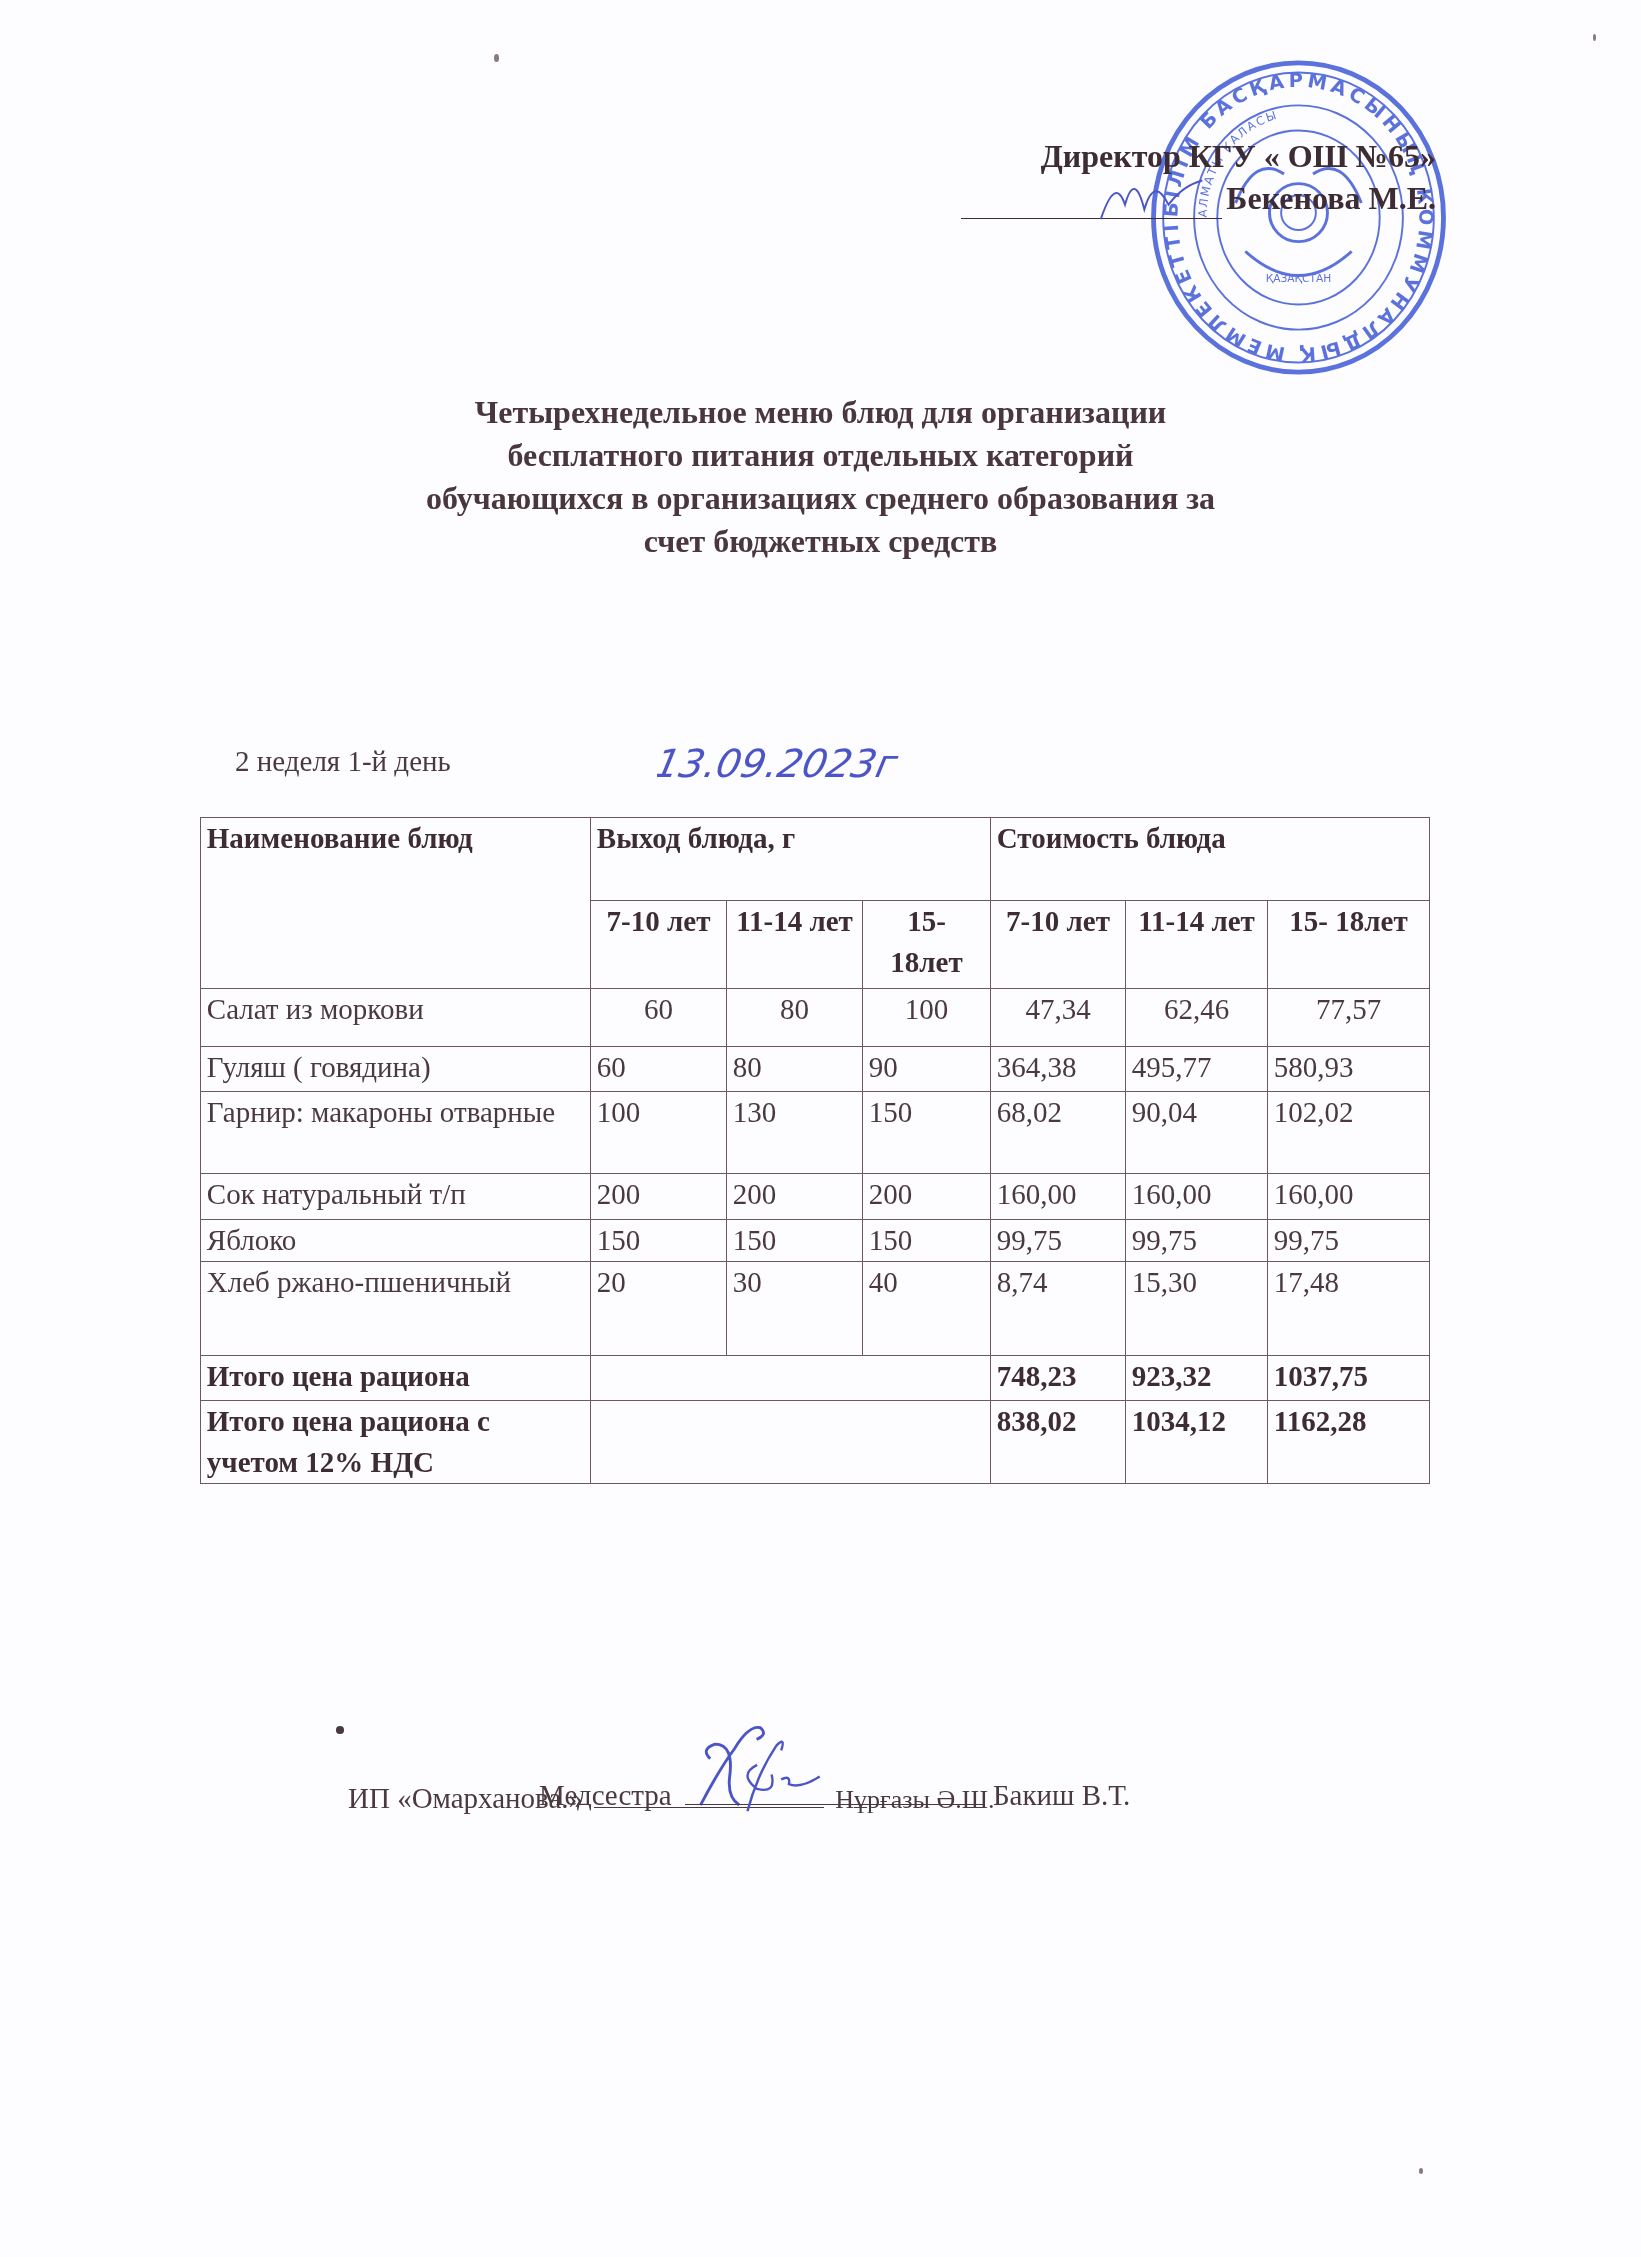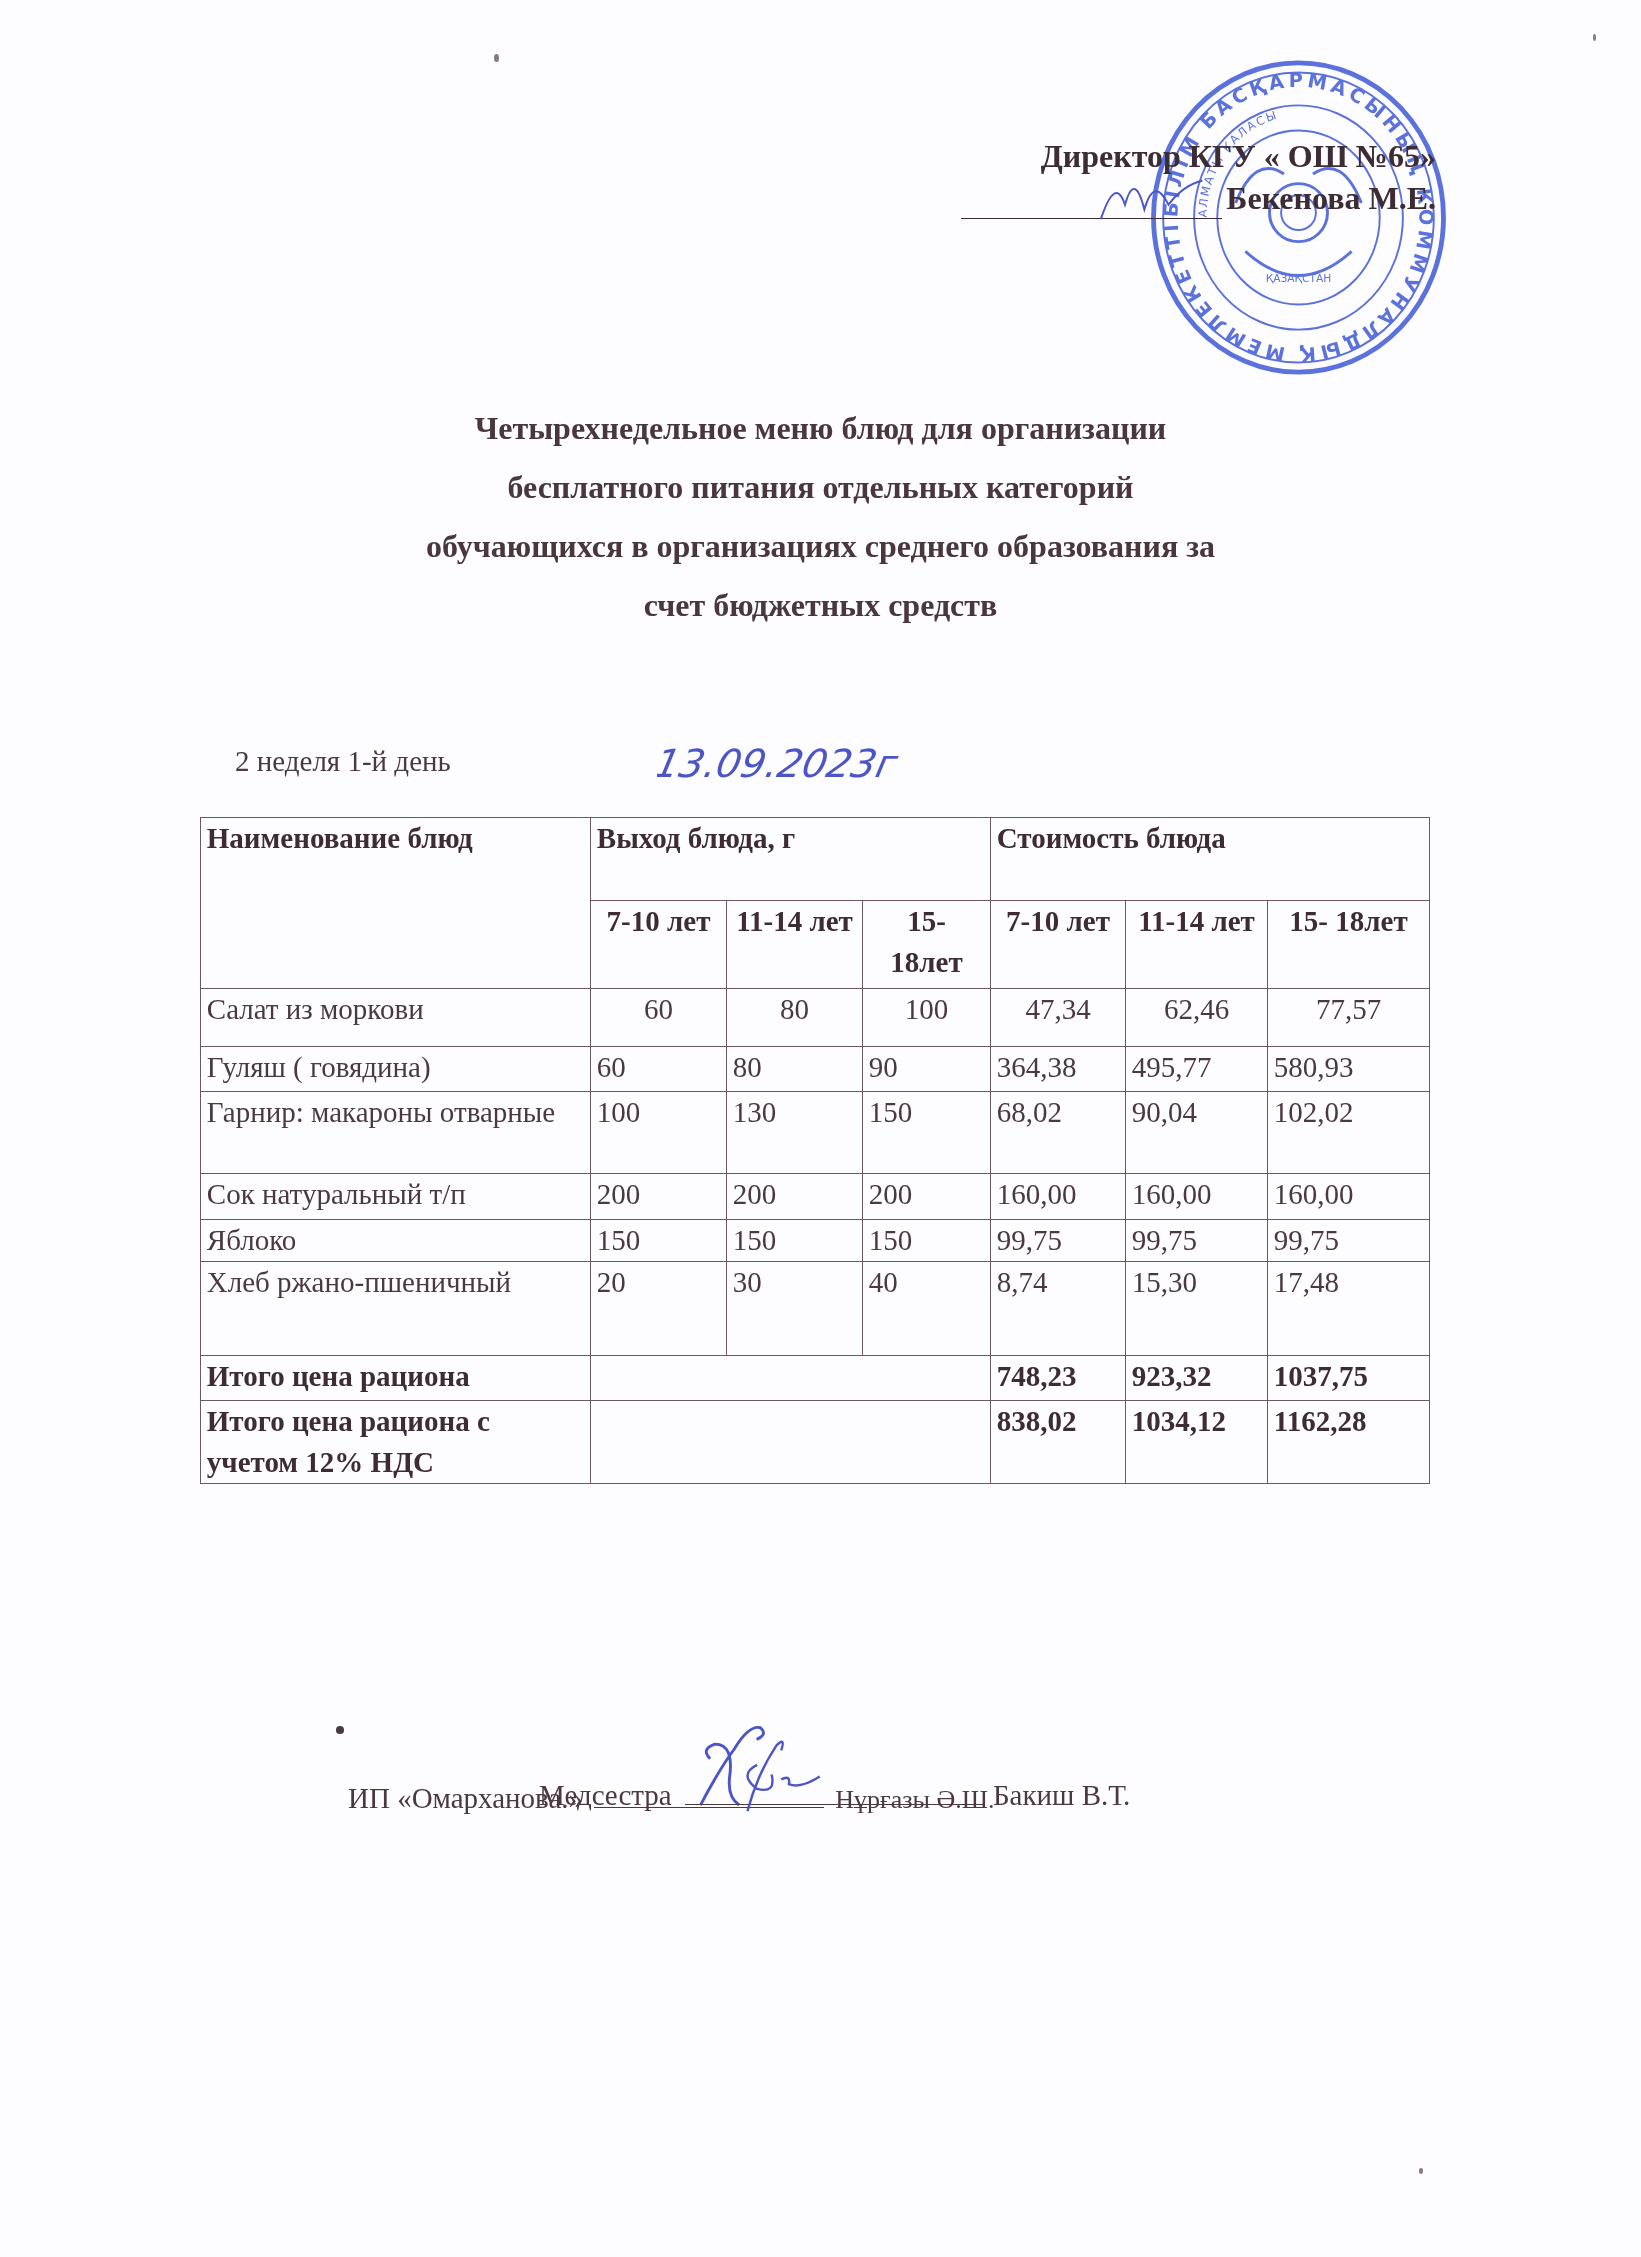--- a/index.html
+++ b/index.html
@@ -15,21 +15,21 @@
   #approve { right:205px; top:135px; text-align:right; font-weight:bold; font-size:32px; line-height:42px; color:#3d2c33; z-index:2; }
   #approve .line { white-space:nowrap; }
   #approve .sig-row { display:flex; justify-content:flex-end; align-items:flex-end; }
   #approve .sig-line { display:inline-block; width:261px; border-bottom:1.9px solid #3d2c33; height:33px; margin-right:3.9px; position:relative; }
 
   
   #stamp { left:1139px; top:58px; width:319px; height:319px; z-index:1; opacity:0.85; }
 
   
   #title { left:0; width:1641px; top:391px; text-align:center; font-weight:bold; font-size:32px; line-height:43px; color:#4a363d; }
-  #title div { white-space:nowrap;margin-top:16px; }
+  #title div { white-space:nowrap; }
 
   
   #day-label { left:235px; top:745px; font-size:29px; color:#4a3a40; }
   #handwritten-date { left:657px; top:734px; }
 
   
   #menu-table {
     position:absolute; left:200px; top:817px;
     border-collapse:collapse; table-layout:fixed;
     font-size:29px; color:#4a3a40;padding-left:30px;

